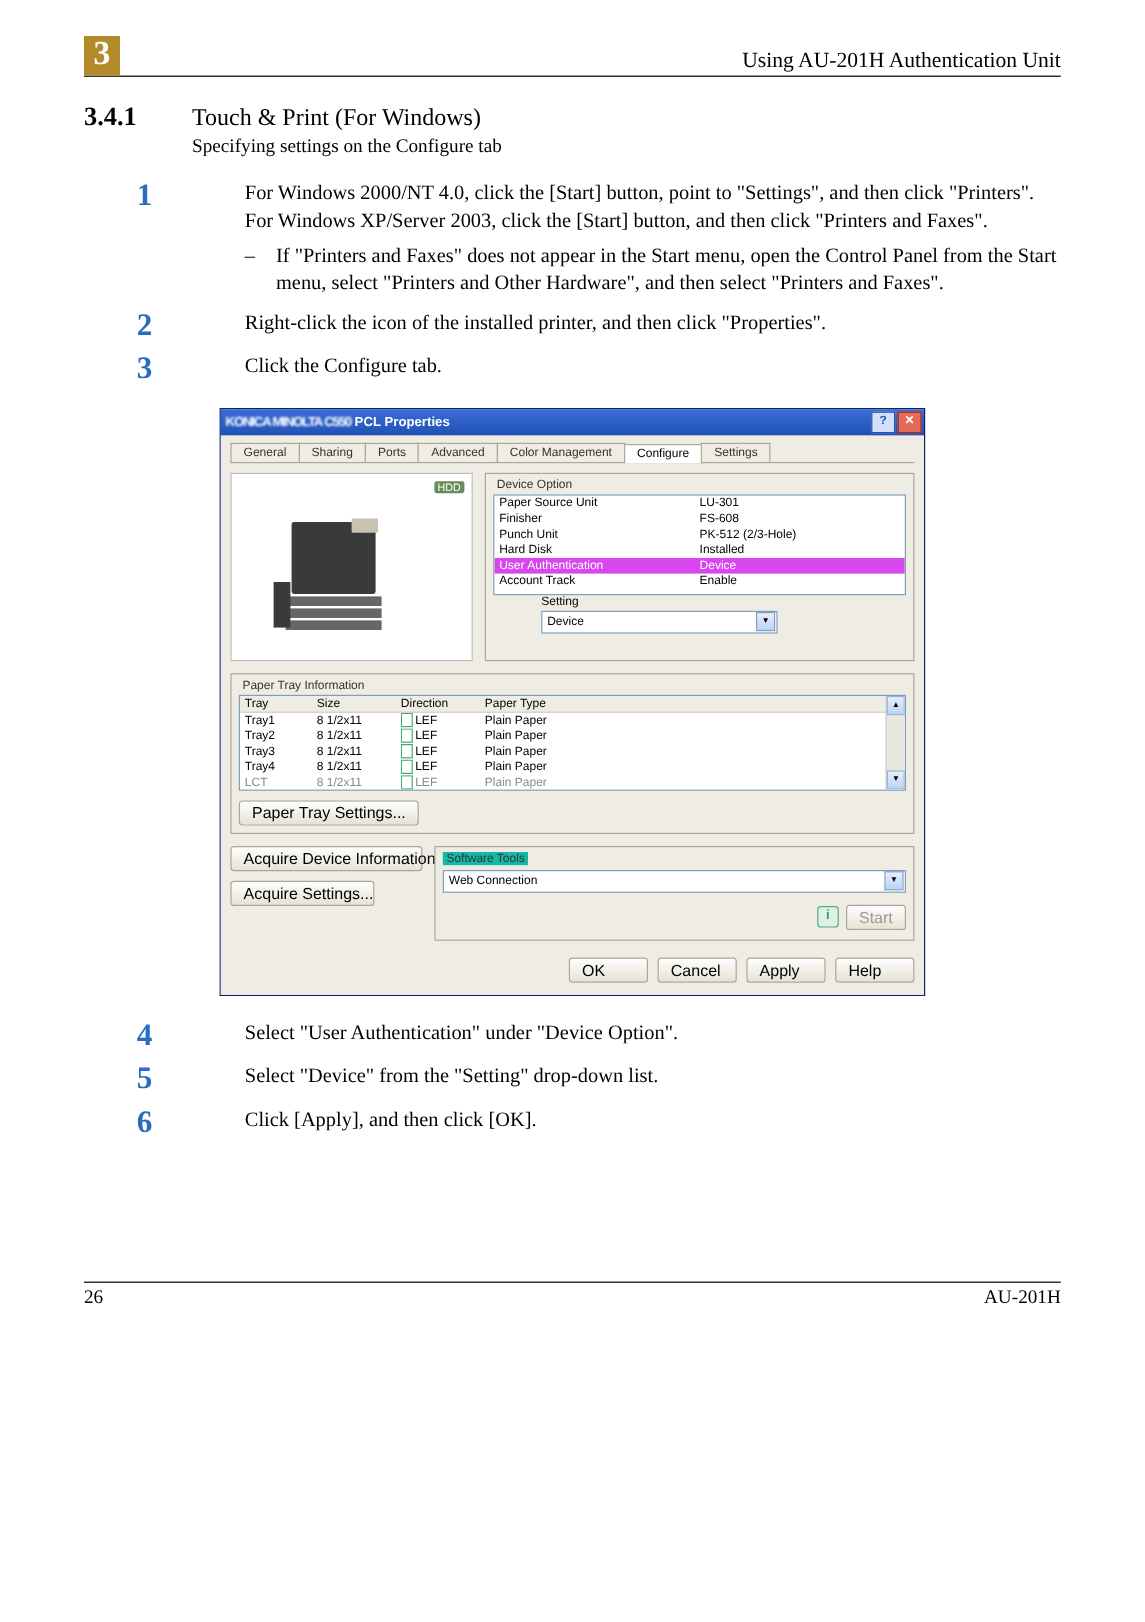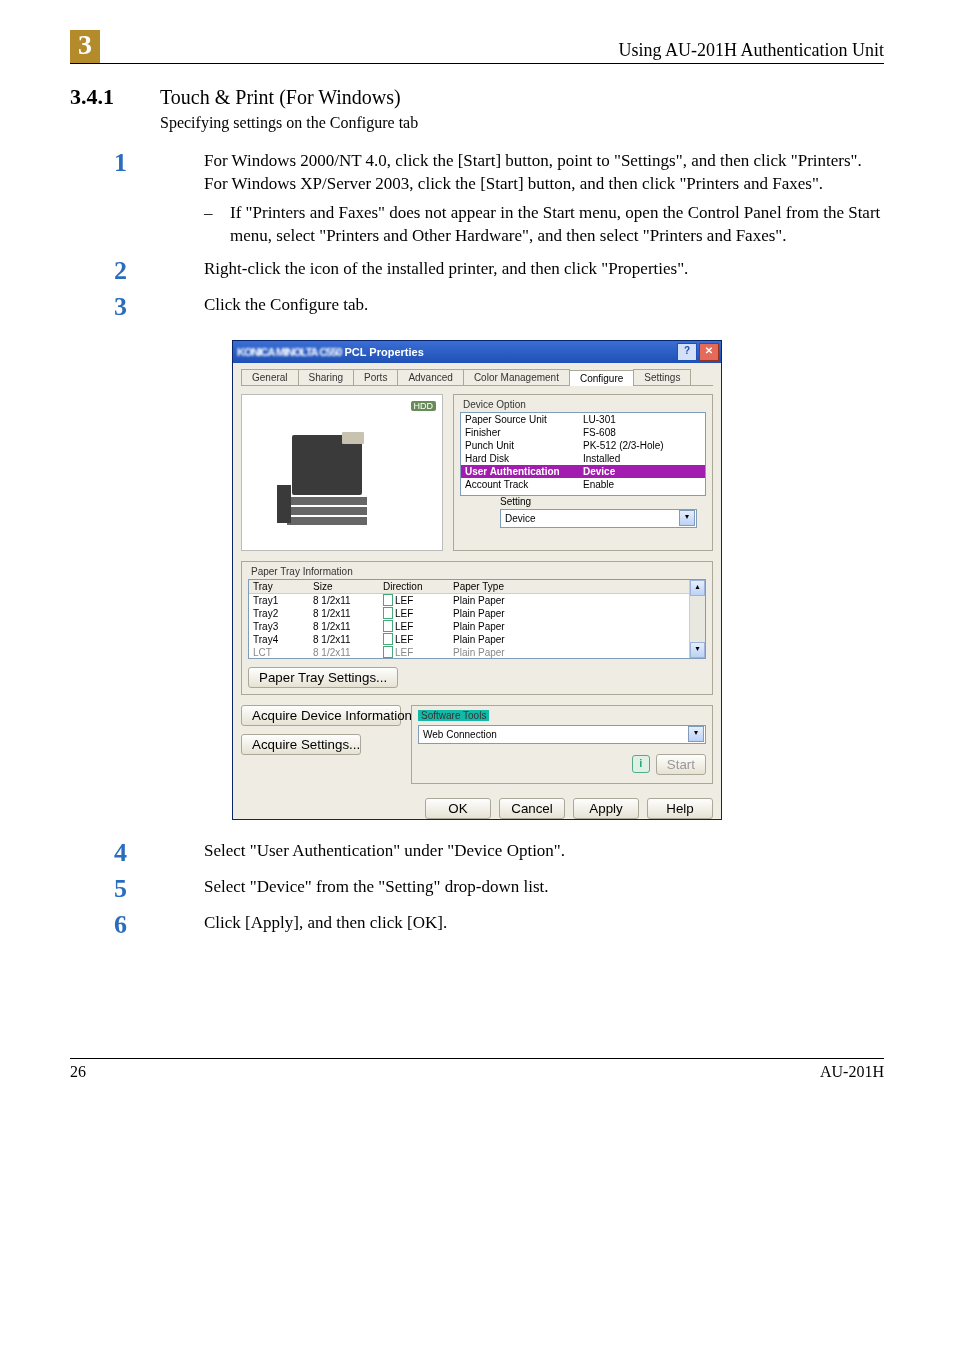--- a/index.html
+++ b/index.html
@@ -71,21 +71,21 @@
   }
   .sub-item {
     display: flex;
     margin-top: 6px;
   }
   .dash {
     min-width: 26px;
   }
   .screenshot-wrap {
     margin: 20px auto;
-    width: 490px;
+    width: 588px;
     font-family: Tahoma, Arial, sans-serif;
     font-size: 10px;
     color: #000;
   }
   .win {
     border: 1px solid #0a246a;
   }
   .titlebar {
     background: linear-gradient(#3a6ed5, #1f50b5);
     color: #fff;
@@ -104,21 +104,21 @@
     border: 1px solid #1f50b5;
     font-size: 10px;
     line-height: 14px;
     text-align: center;
     color: #1f50b5;
     font-weight: bold;
   }
   .tbtn.close { background:#e46a5a; color:#fff; border-color:#9a3020; }
   .win-body {
     background: #efece3;
-    padding: 6px 8px 0 8px;
+    padding: 6px 8px 10px 8px;
   }
   .tabs {
     display: flex;
     border-bottom: 1px solid #aca899;
     margin-bottom: 8px;
   }
   .tab {
     padding: 2px 10px;
     border: 1px solid #aca899;
     border-bottom: none;
@@ -183,21 +183,21 @@
     overflow: hidden;
     margin-top: 2px;
   }
   .opt-row {
     display: flex;
     padding: 0 4px;
     line-height: 13px;
   }
   .opt-row .k { flex: 1; }
   .opt-row .v { flex: 1; }
-  .opt-row.selected { background: #a21caf; color: #fff; font-weight: bold; }
+  .opt-row.selected { background: #d946ef; color: #fff; }
   .setting-box {
     margin-left: 40px;
   }
   .dropdown {
     background: #fff;
     border: 1px solid #7f9db9;
     height: 17px;
     display: flex;
     align-items: center;
     justify-content: space-between;
@@ -275,21 +275,21 @@
     display:flex; align-items:center; justify-content:space-between; padding:0 1px 0 4px;
   }
   .info-icon {
     width:16px;height:16px;border:1px solid #5a8; border-radius:3px;
     background:#dff1e5;
     color:#2a7; font-weight:bold; font-size:11px; text-align:center; line-height:14px;
   }
   .bottom-btns {
     display:flex; justify-content:flex-end; gap:8px; margin-top:14px;
   }
-  .bottom-btns .btn { min-width: 66px; text-align:center; }
+  .bottom-btns .btn { min-width: 66px; text-align:left; }
   .ftr {
     border-top: 1.5px solid #000;
     display: flex;
     justify-content: space-between;
     margin-top: 120px;
     padding-top: 4px;
     font-size: 16px;
   }
 </style>
 </head>

